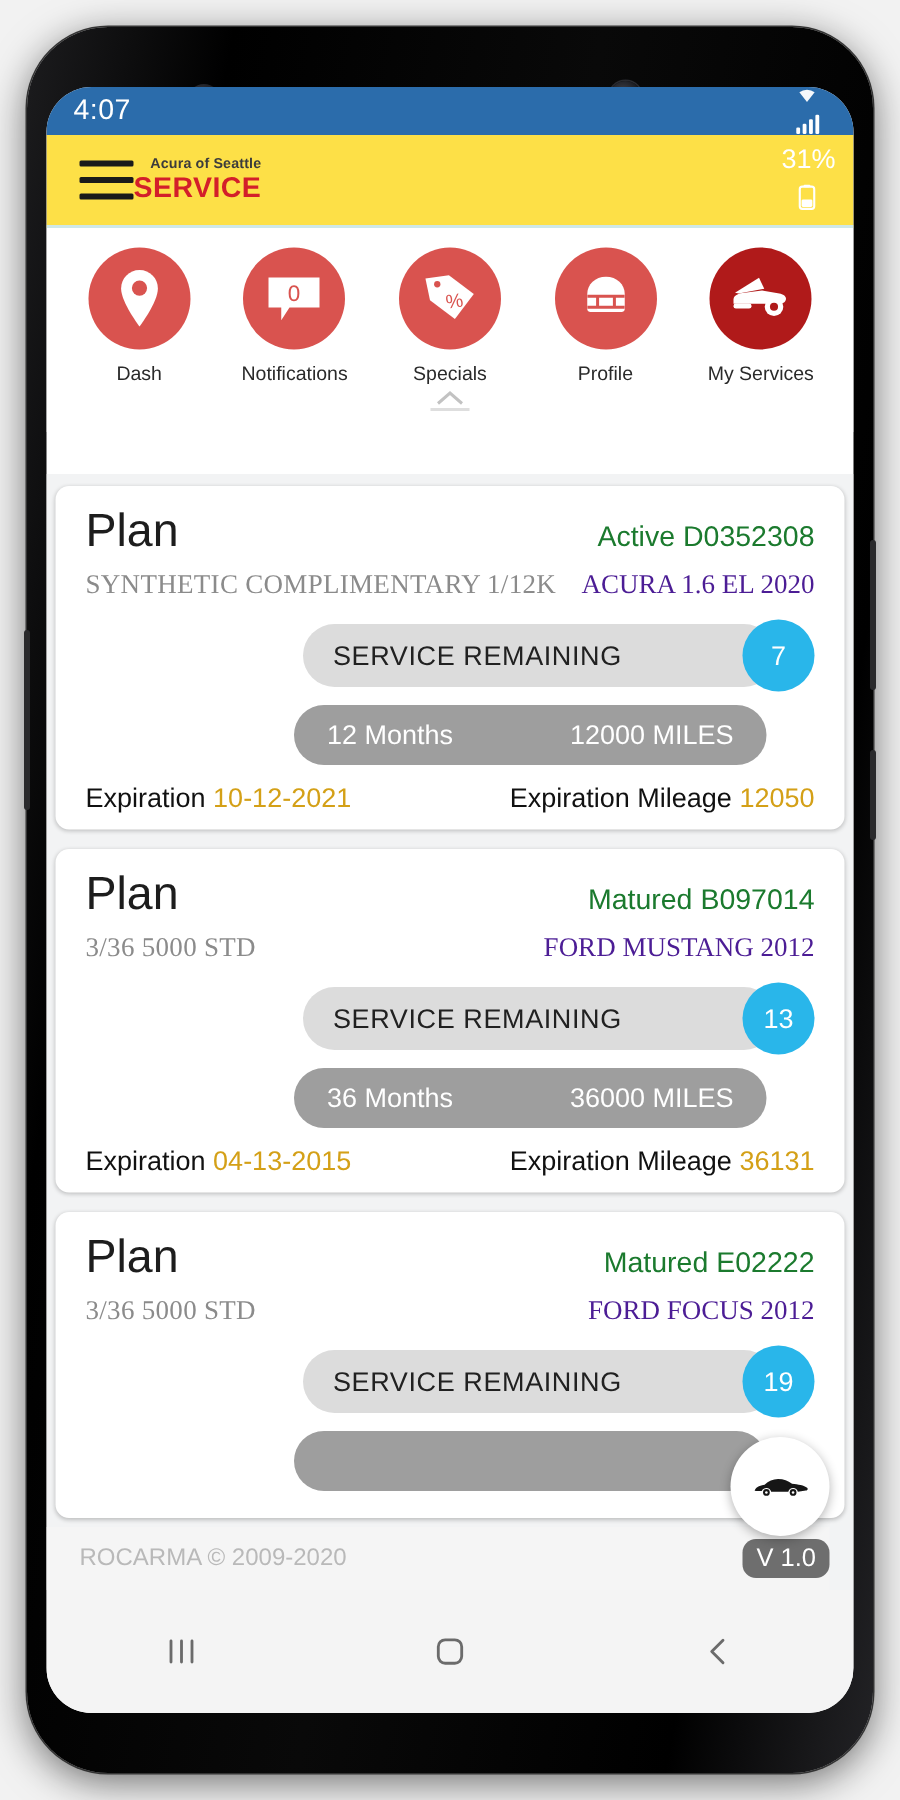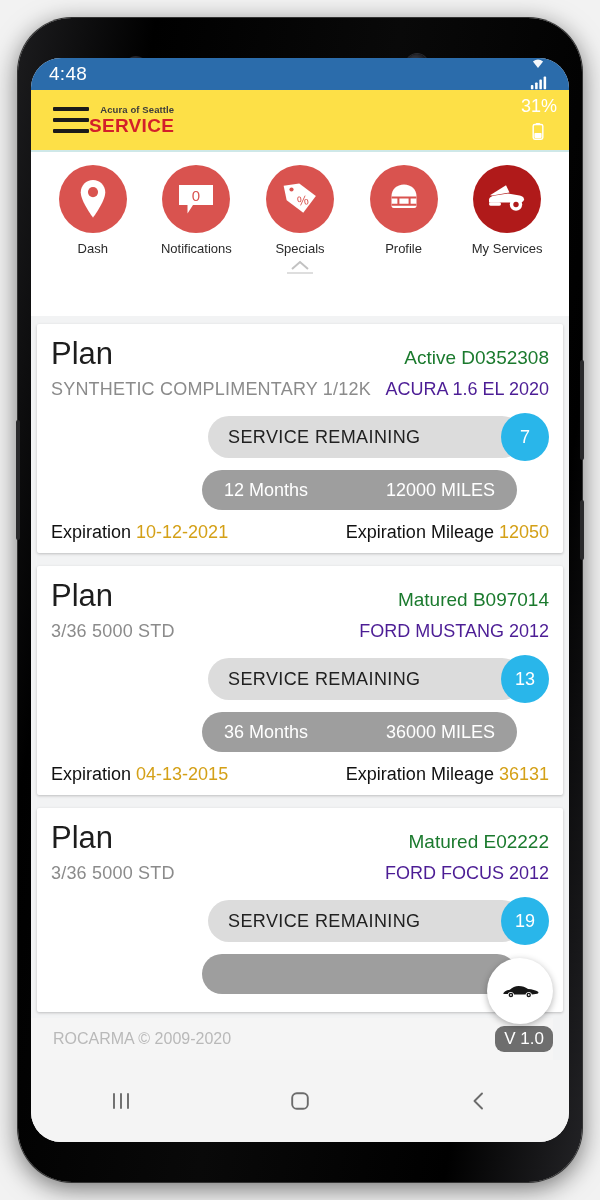--- a/index.html
+++ b/index.html
@@ -91,28 +91,28 @@
 
   #drawer-handle-row { background: #fff; height: 32px; display: flex; align-items: flex-start; justify-content: center; padding-top: 2px; }
   #drawer-handle { width: 52px; cursor: pointer; }
 
   
   #plan-list {
     position: absolute; left: 0; right: 0; top: 258px; bottom: 82px;
     background: #f2f3f4; padding: 8px 6px 0; overflow: hidden;
   }
   .plan-card {
-    background: #fff; border-radius: 2px;
+    background: #fff; border-radius: 9px;
     box-shadow: 0 1px 3px rgba(0,0,0,.22);
-    padding: 12px 14px 10px; margin-bottom: 13px;
+    padding: 12px 20px 10px; margin-bottom: 13px;
   }
   .card-top { display: flex; justify-content: space-between; align-items: baseline; }
   .plan-title { font-size: 31px; color: #1d1d1d; font-weight: normal; }
   .plan-status { font-size: 19px; color: #1b7a2e; }
-  .card-sub { display: flex; justify-content: space-between; align-items: flex-start; margin-top: 7px; gap: 10px; }
+  .card-sub { display: flex; justify-content: space-between; align-items: flex-start; margin-top: 7px; gap: 10px; font-family: Liberation Serif, serif; }
   .plan-name { font-size: 18px; color: #8b8b8b; letter-spacing: .2px; flex: 1 1 auto; }
   .vehicle-name { font-size: 18px; color: #4c1d95; text-align: left; flex: 0 1 auto; }
 
   .bars { margin-top: 13px; }
   .bar-row { display: flex; align-items: center; justify-content: flex-end; }
   .pill-light {
     background: #dcdcdc; border-radius: 22px; height: 42px;
     width: 315px; display: flex; align-items: center; padding-left: 20px;
     color: #212121; font-size: 18px; letter-spacing: .4px;
   }
@@ -170,21 +170,21 @@
   <div id="front-camera"></div>
   <span class="bezel-sensor" style="left:437px;top:43px;width:14px;height:14px;"></span>
 </div>
 <div id="side-button-right"></div>
 <div id="side-button-right2"></div>
 <div id="side-button-left"></div>
 
 <div id="phone-glass">
 
   <div id="status-bar">
-    <span id="status-time">4:48</span>
+    <span id="status-time">4:07</span>
     <span id="status-icons">
       <svg class="ic" width="16" height="16" viewBox="0 0 24 24" fill="#fff">
         <circle cx="12" cy="13" r="7.4" fill="none" stroke="#fff" stroke-width="2"></circle>
         <path d="M12 9v4.4l3 1.8" stroke="#fff" stroke-width="1.8" fill="none" stroke-linecap="round"></path>
         <path d="M4.5 4.8 L8 2.2 M19.5 4.8 L16 2.2" stroke="#fff" stroke-width="2.2" stroke-linecap="round"></path>
       </svg>
       <svg class="ic" width="13" height="17" viewBox="0 0 12 20" fill="none" stroke="#fff" stroke-width="1.8">
         <path d="M2 5.5 L10 14.5 L6 18 V2 L10 5.5 L2 14.5" stroke-linejoin="round" stroke-linecap="round"></path>
       </svg>
       <svg class="ic" width="18" height="15" viewBox="0 0 24 19" fill="#fff">

